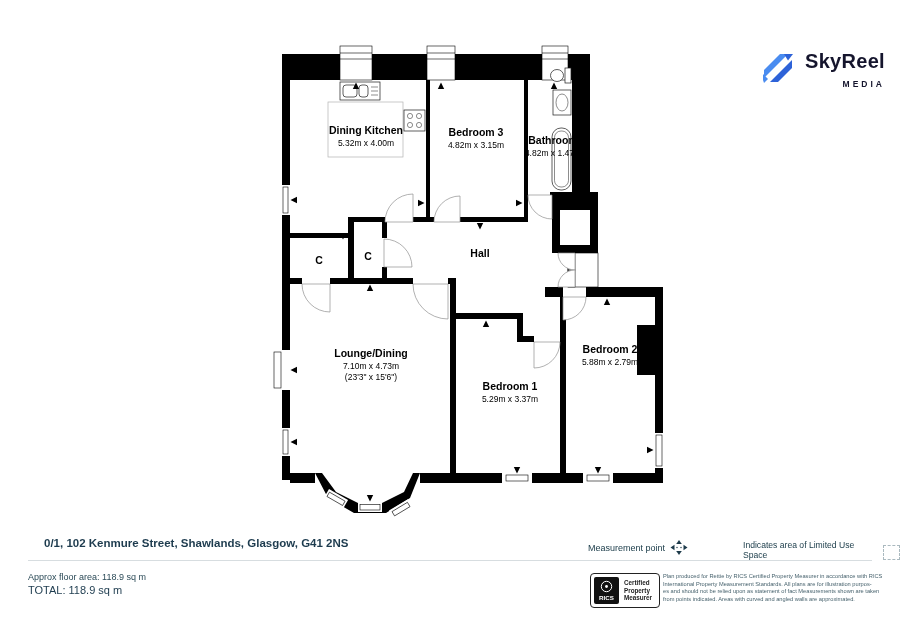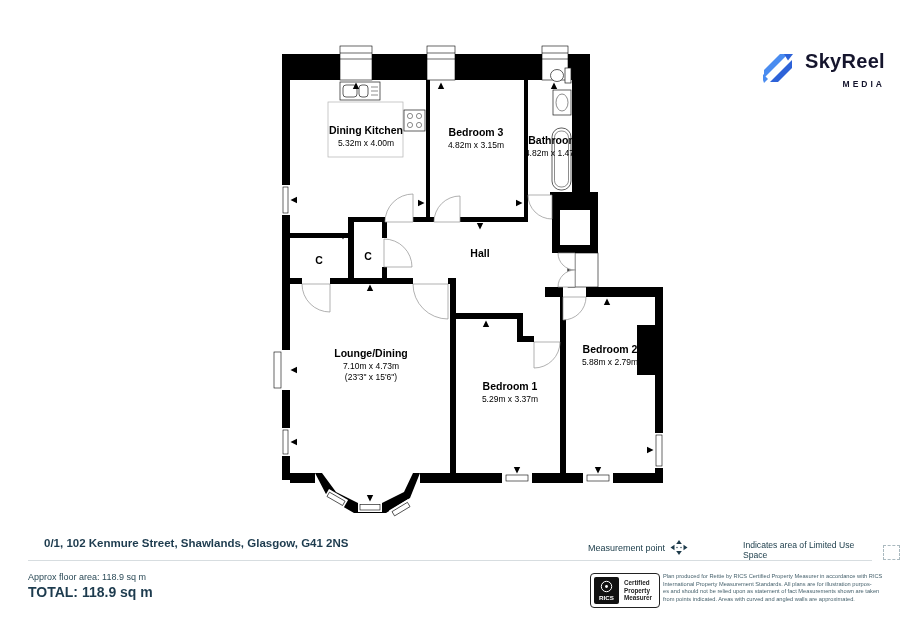--- a/index.html
+++ b/index.html
@@ -22,21 +22,21 @@
   .fixl{fill:none;stroke:#1a1a1a;stroke-width:.5;}
   .counter{fill:none;stroke:#b3b3b3;stroke-width:.7;}
   .arrow{fill:#000;}
   .rname{font-family:"Liberation Sans",sans-serif;font-size:10.5px;font-weight:bold;fill:#000;text-anchor:middle;}
   .rdims{font-family:"Liberation Sans",sans-serif;font-size:8.5px;fill:#000;text-anchor:middle;}
 
   
   .address{position:absolute;left:28px;top:537px;font-size:11.5px;font-weight:bold;color:#1d3b4e;margin-left:16px;}
   .rule{position:absolute;left:28px;top:560px;width:844px;height:1px;background:#d7dde0;}
   .approx{position:absolute;left:28px;top:572px;font-size:9px;color:#2b4a57;text-align:right;}
-  .total{position:absolute;left:28px;top:584px;font-size:14px;font-weight:bold;color:#1d3b4e;}
+  .total{position:absolute;left:28px;top:584px;font-size:11px;font-weight:normal;color:#1d3b4e;}
   .legend-measure{position:absolute;left:588px;top:540px;font-size:9px;display:flex;align-items:center;gap:5px;color:#22424f;}
   .legend-limited{position:absolute;left:712px;top:540px;font-size:8.6px;display:flex;align-items:flex-end;gap:8px;color:#22424f;margin-left:31px;}
   .dashed-box{width:16px;height:13px;border:1px dashed #aab9bf;display:inline-block;background:#fff;}
   .rics{position:absolute;left:590px;top:573px;display:flex;align-items:center;gap:5px;
         border:1px solid #222;border-radius:4px;padding:3px 7px 3px 3px;background:#fff;}
   .rics-lines{font-size:6.3px;font-weight:bold;color:#222;line-height:7.6px;}
   .rics-lines span{display:block;}
   .disclaimer{position:absolute;left:663px;top:573px;font-size:5.7px;line-height:7.7px;color:#48636e;}
   .disclaimer span{display:block;white-space:nowrap;}
 </style>

